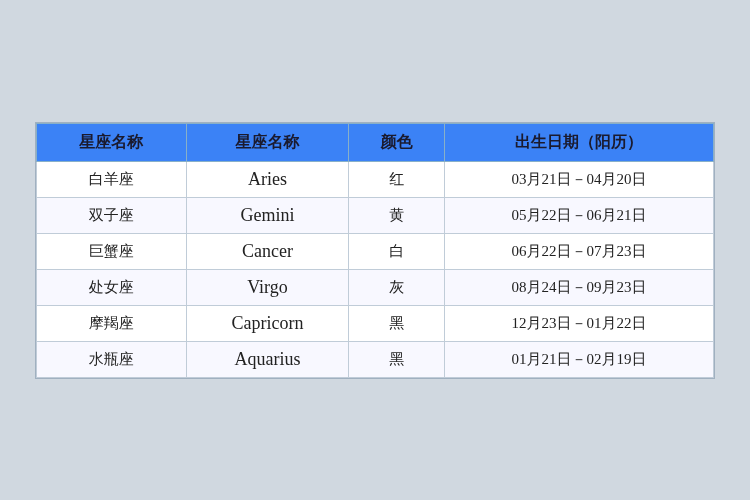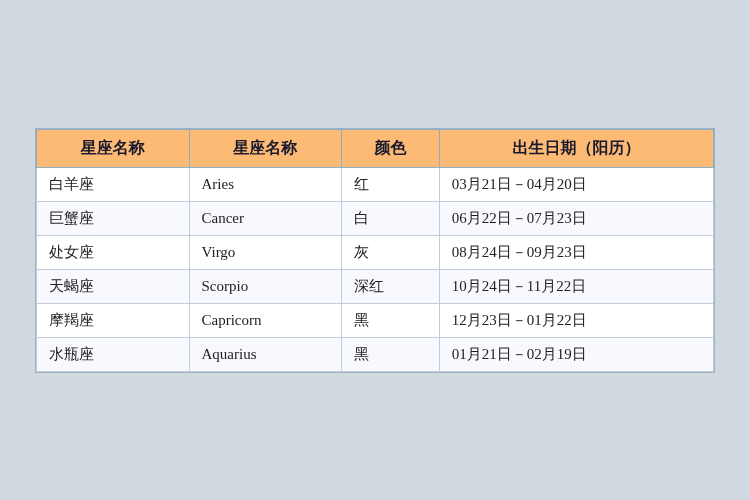--- a/index.html
+++ b/index.html
@@ -23,21 +23,21 @@
       border: 1px solid #a0b0c0;
       width: 680px;
     }
 
     table {
       width: 100%;
       border-collapse: collapse;
     }
 
     thead tr {
-      background-color: #fdba74;
+      background-color: #3b82f6;
     }
 
     thead th {
       border: 1px solid #88b0c8;
       padding: 8px 12px;
       text-align: center;
       font-size: 16px;
       font-weight: bold;
       color: #1a1a2e;
     }
@@ -46,27 +46,28 @@
       background-color: #ffffff;
     }
 
     tbody tr:nth-child(even) {
       background-color: #f8f8ff;
     }
 
     tbody td {
       border: 1px solid #c0ccd8;
       padding: 7px 12px;
+      text-align: center;
       font-size: 15px;
       color: #222222;
     }
 
     tbody td:nth-child(2) {
       font-family: "Times New Roman", serif;
-      font-size: 15px;
+      font-size: 18px;
     }
   </style>
 </head>
 <body>
 
 <div class="table-container">
   <table>
     <thead>
       <tr>
         <th>星座名称</th>
@@ -76,36 +77,36 @@
       </tr>
     </thead>
     <tbody id="table-body">
     <tr>
           <td>白羊座</td>
           <td>Aries</td>
           <td>红</td>
           <td>03月21日－04月20日</td>
         </tr>
         <tr>
+          <td>双子座</td>
+          <td>Gemini</td>
+          <td>黄</td>
+          <td>05月22日－06月21日</td>
+        </tr>
+        <tr>
           <td>巨蟹座</td>
           <td>Cancer</td>
           <td>白</td>
           <td>06月22日－07月23日</td>
         </tr>
         <tr>
           <td>处女座</td>
           <td>Virgo</td>
           <td>灰</td>
           <td>08月24日－09月23日</td>
-        </tr>
-        <tr>
-          <td>天蝎座</td>
-          <td>Scorpio</td>
-          <td>深红</td>
-          <td>10月24日－11月22日</td>
         </tr>
         <tr>
           <td>摩羯座</td>
           <td>Capricorn</td>
           <td>黑</td>
           <td>12月23日－01月22日</td>
         </tr>
         <tr>
           <td>水瓶座</td>
           <td>Aquarius</td>

